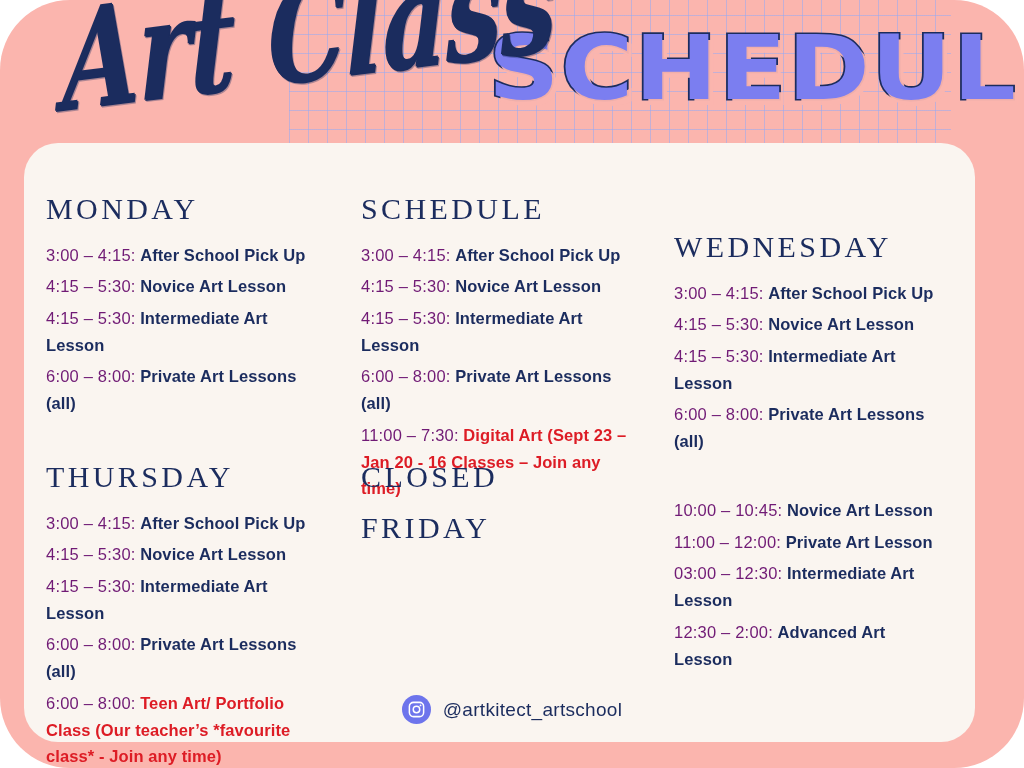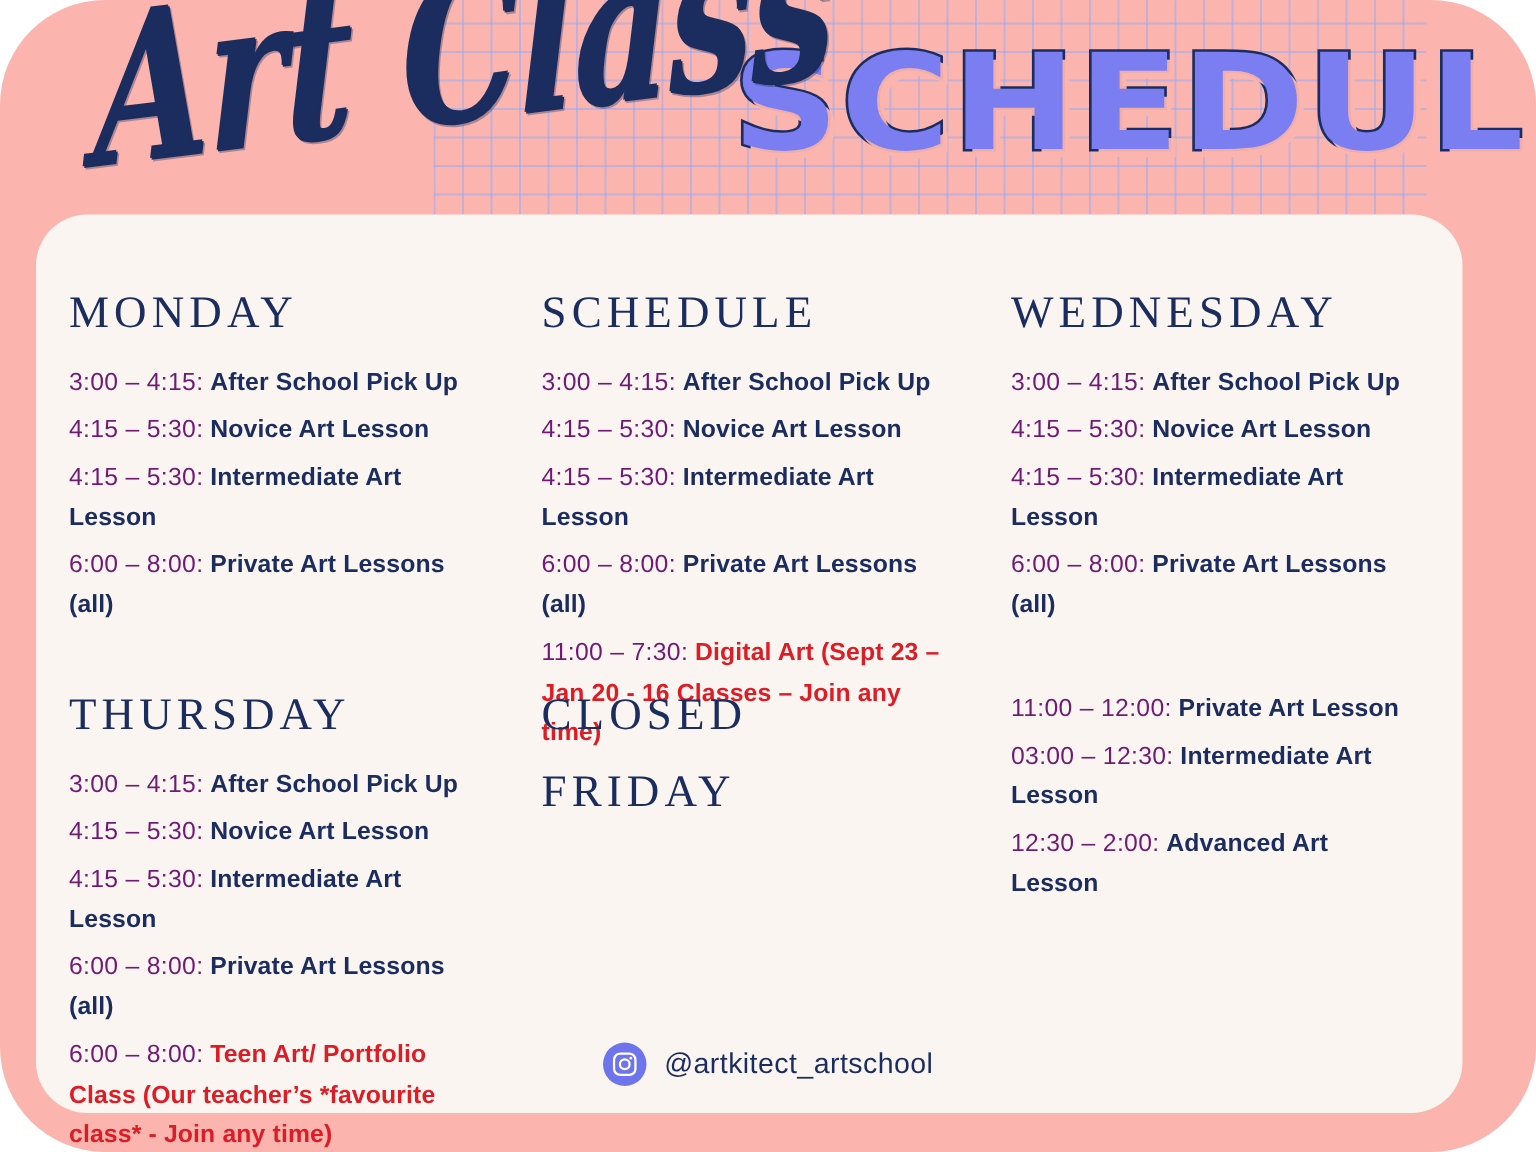--- a/index.html
+++ b/index.html
@@ -109,21 +109,21 @@
     grid-template-columns: 1fr 1fr 1fr;
     grid-template-rows: 268px auto;
     column-gap: 8px;
   }
 
   .day-col {
     box-sizing: border-box;
     padding-right: 12px;
   }
   .day-col.col-2 { padding-left: 12px; }
-  .day-col.col-3 { padding-left: 22px; }
+  .day-col.col-3 { padding-left: 22px; margin-top: 38px; }
 
   .day-title {
     font-family: "Liberation Serif", serif;
     font-weight: normal;
     font-size: 30px;
     letter-spacing: 3.4px;
     color: #1b2c5e;
     margin: 0 0 14px 0;
     line-height: 1.22;
     white-space: nowrap;
@@ -222,20 +222,21 @@
           <div class="entry"><span class="time">4:15 – 5:30:</span> <span class="label">Novice Art Lesson</span></div>
           <div class="entry"><span class="time">4:15 – 5:30:</span> <span class="label">Intermediate Art Lesson</span></div>
           <div class="entry"><span class="time">6:00 – 8:00:</span> <span class="label">Private Art Lessons (all)</span></div>
           <div class="entry highlight"><span class="time">6:00 – 8:00:</span> <span class="label">Teen Art/ Portfolio Class (Our teacher’s *favourite class* - Join any time)</span></div>
         </div>
         <div class="day-col col-2">
           <div class="day-title friday">CLOSED</div>
           <div class="day-title">FRIDAY</div>
         </div>
         <div class="day-col col-3">
+          <div class="entry"><span class="time">10:00  – 10:45:</span> <span class="label">Novice Art Lesson</span></div>
           <div class="entry"><span class="time">11:00  – 12:00:</span> <span class="label">Private Art Lesson</span></div>
           <div class="entry"><span class="time">03:00  – 12:30:</span> <span class="label">Intermediate Art Lesson</span></div>
           <div class="entry"><span class="time">12:30  – 2:00:</span> <span class="label">Advanced Art Lesson</span></div>
         </div>
       </div>
 
     <div class="footer">
       <span class="ig-icon">
         <svg width="19" height="19" viewBox="0 0 24 24" fill="none" stroke="#ffffff" stroke-width="1.9">
           <rect x="3" y="3" width="18" height="18" rx="5.2" ry="5.2"></rect>

